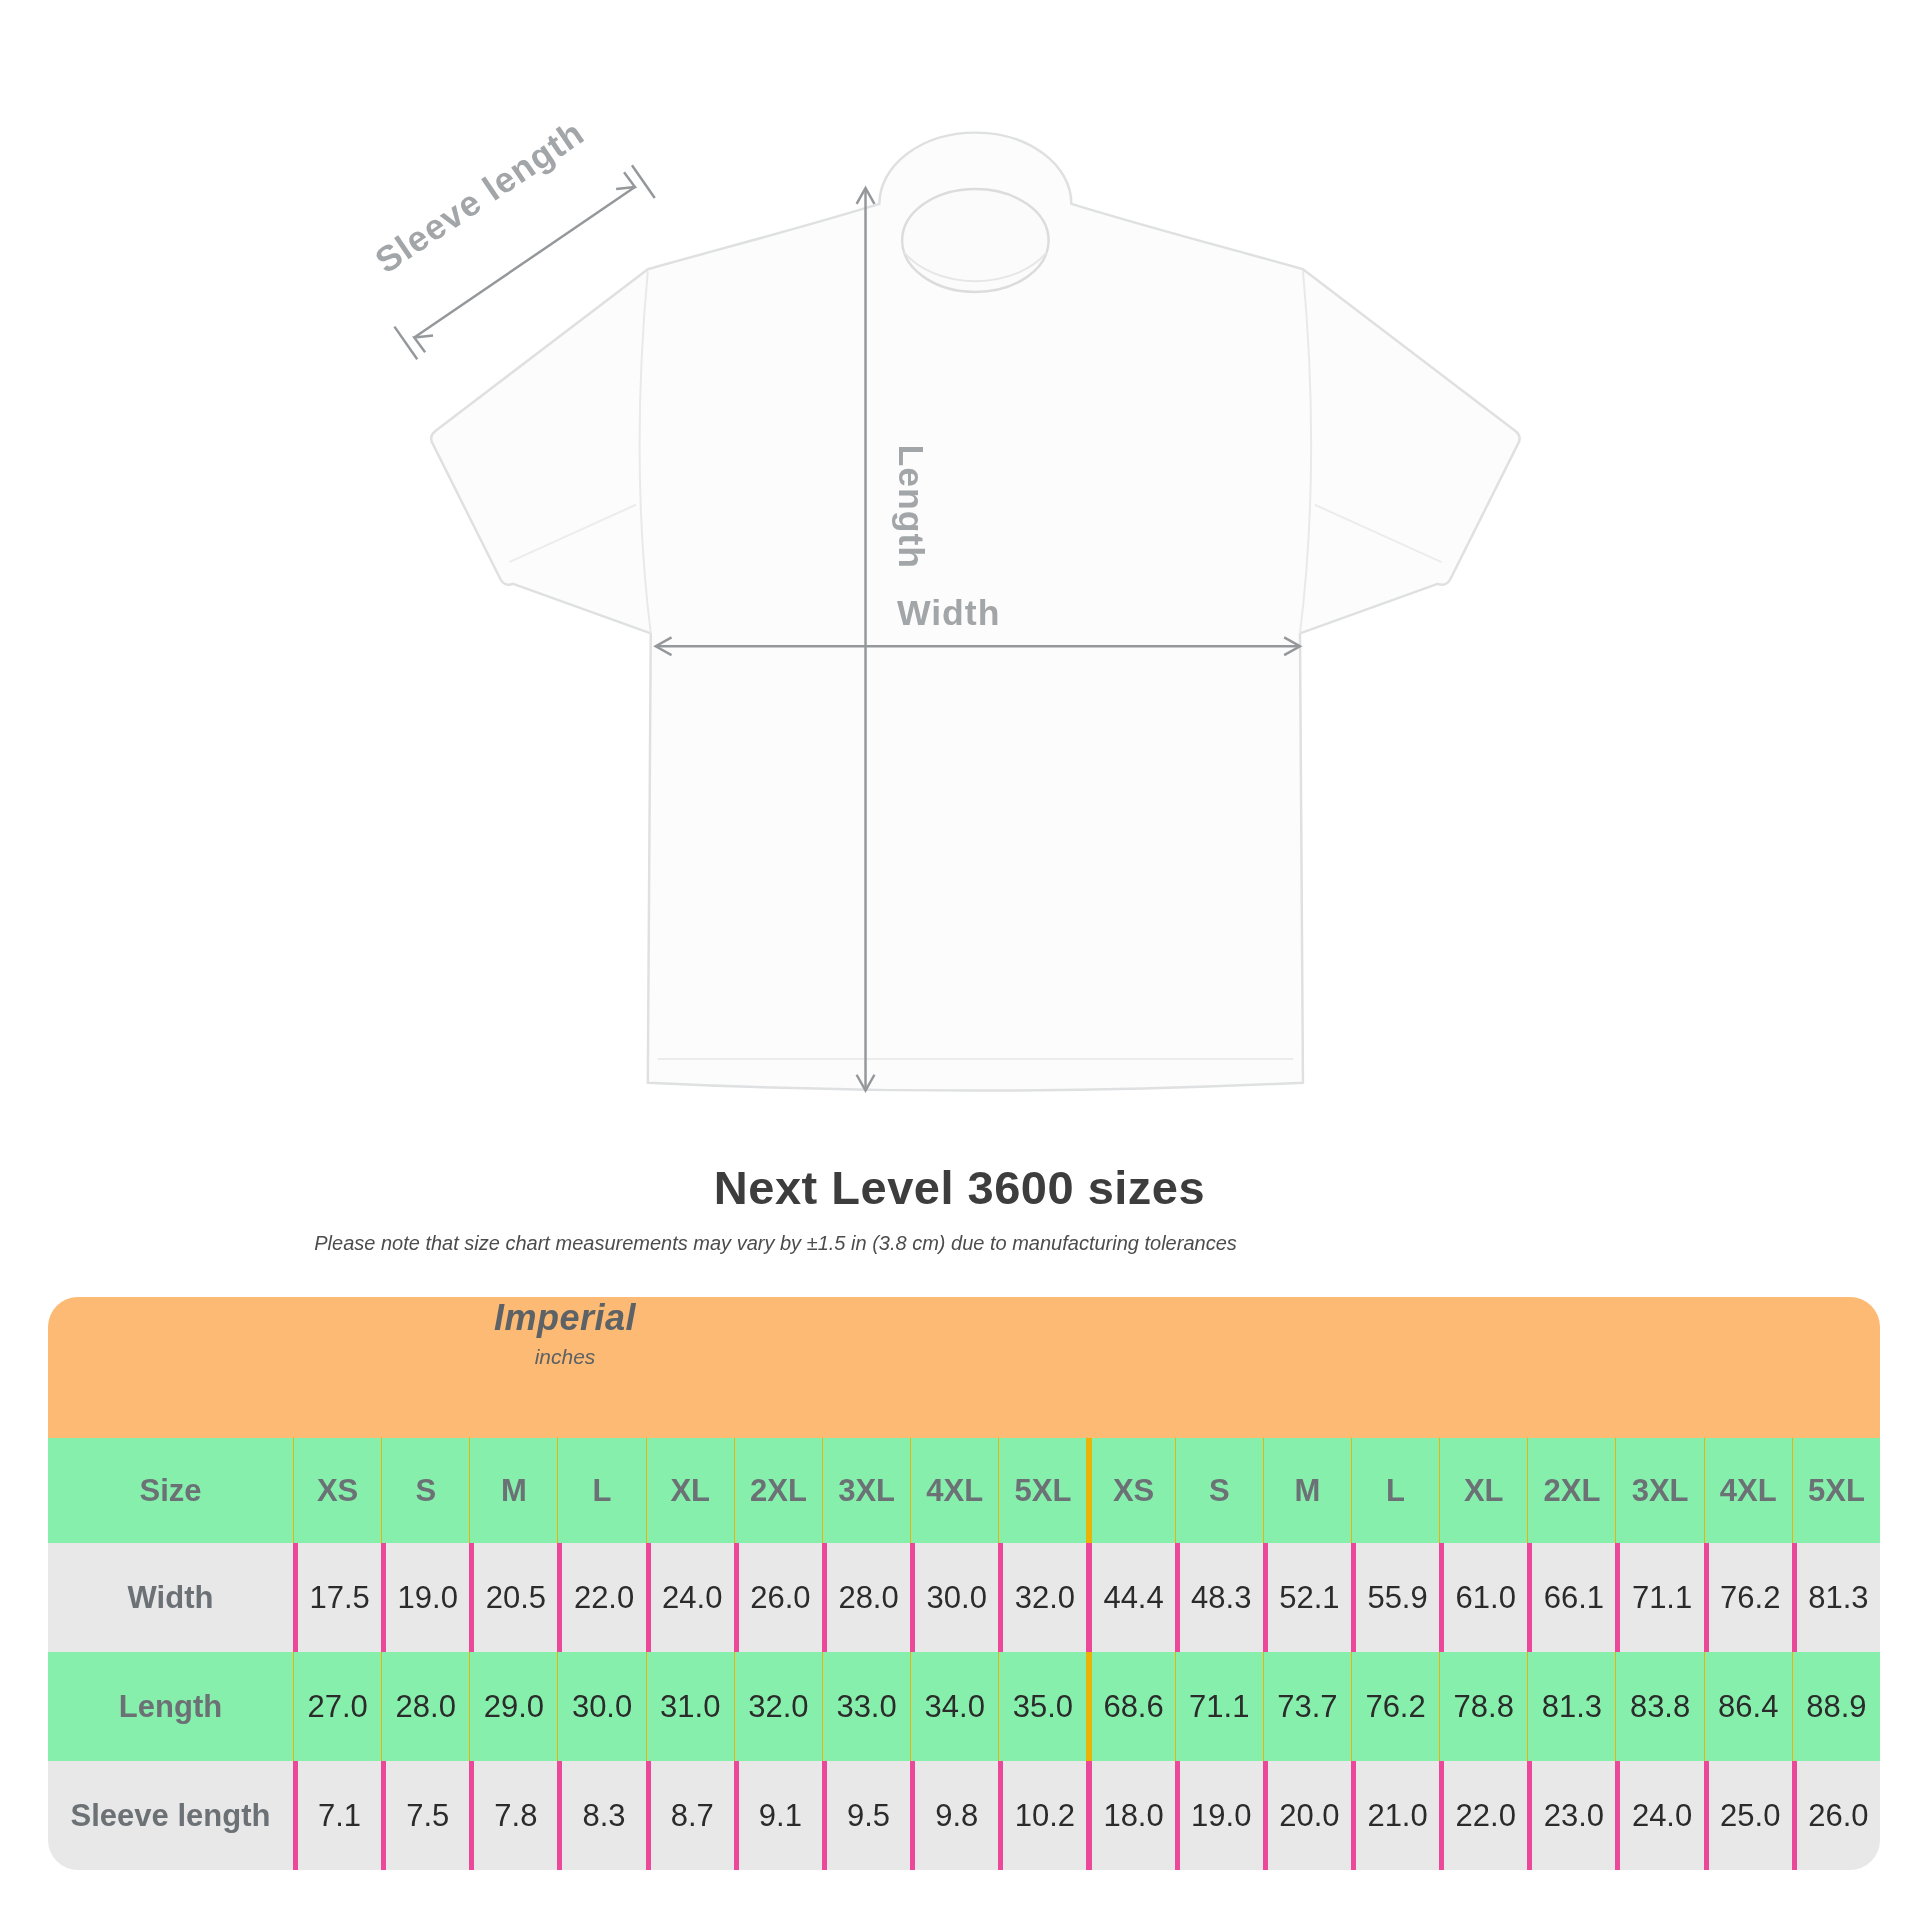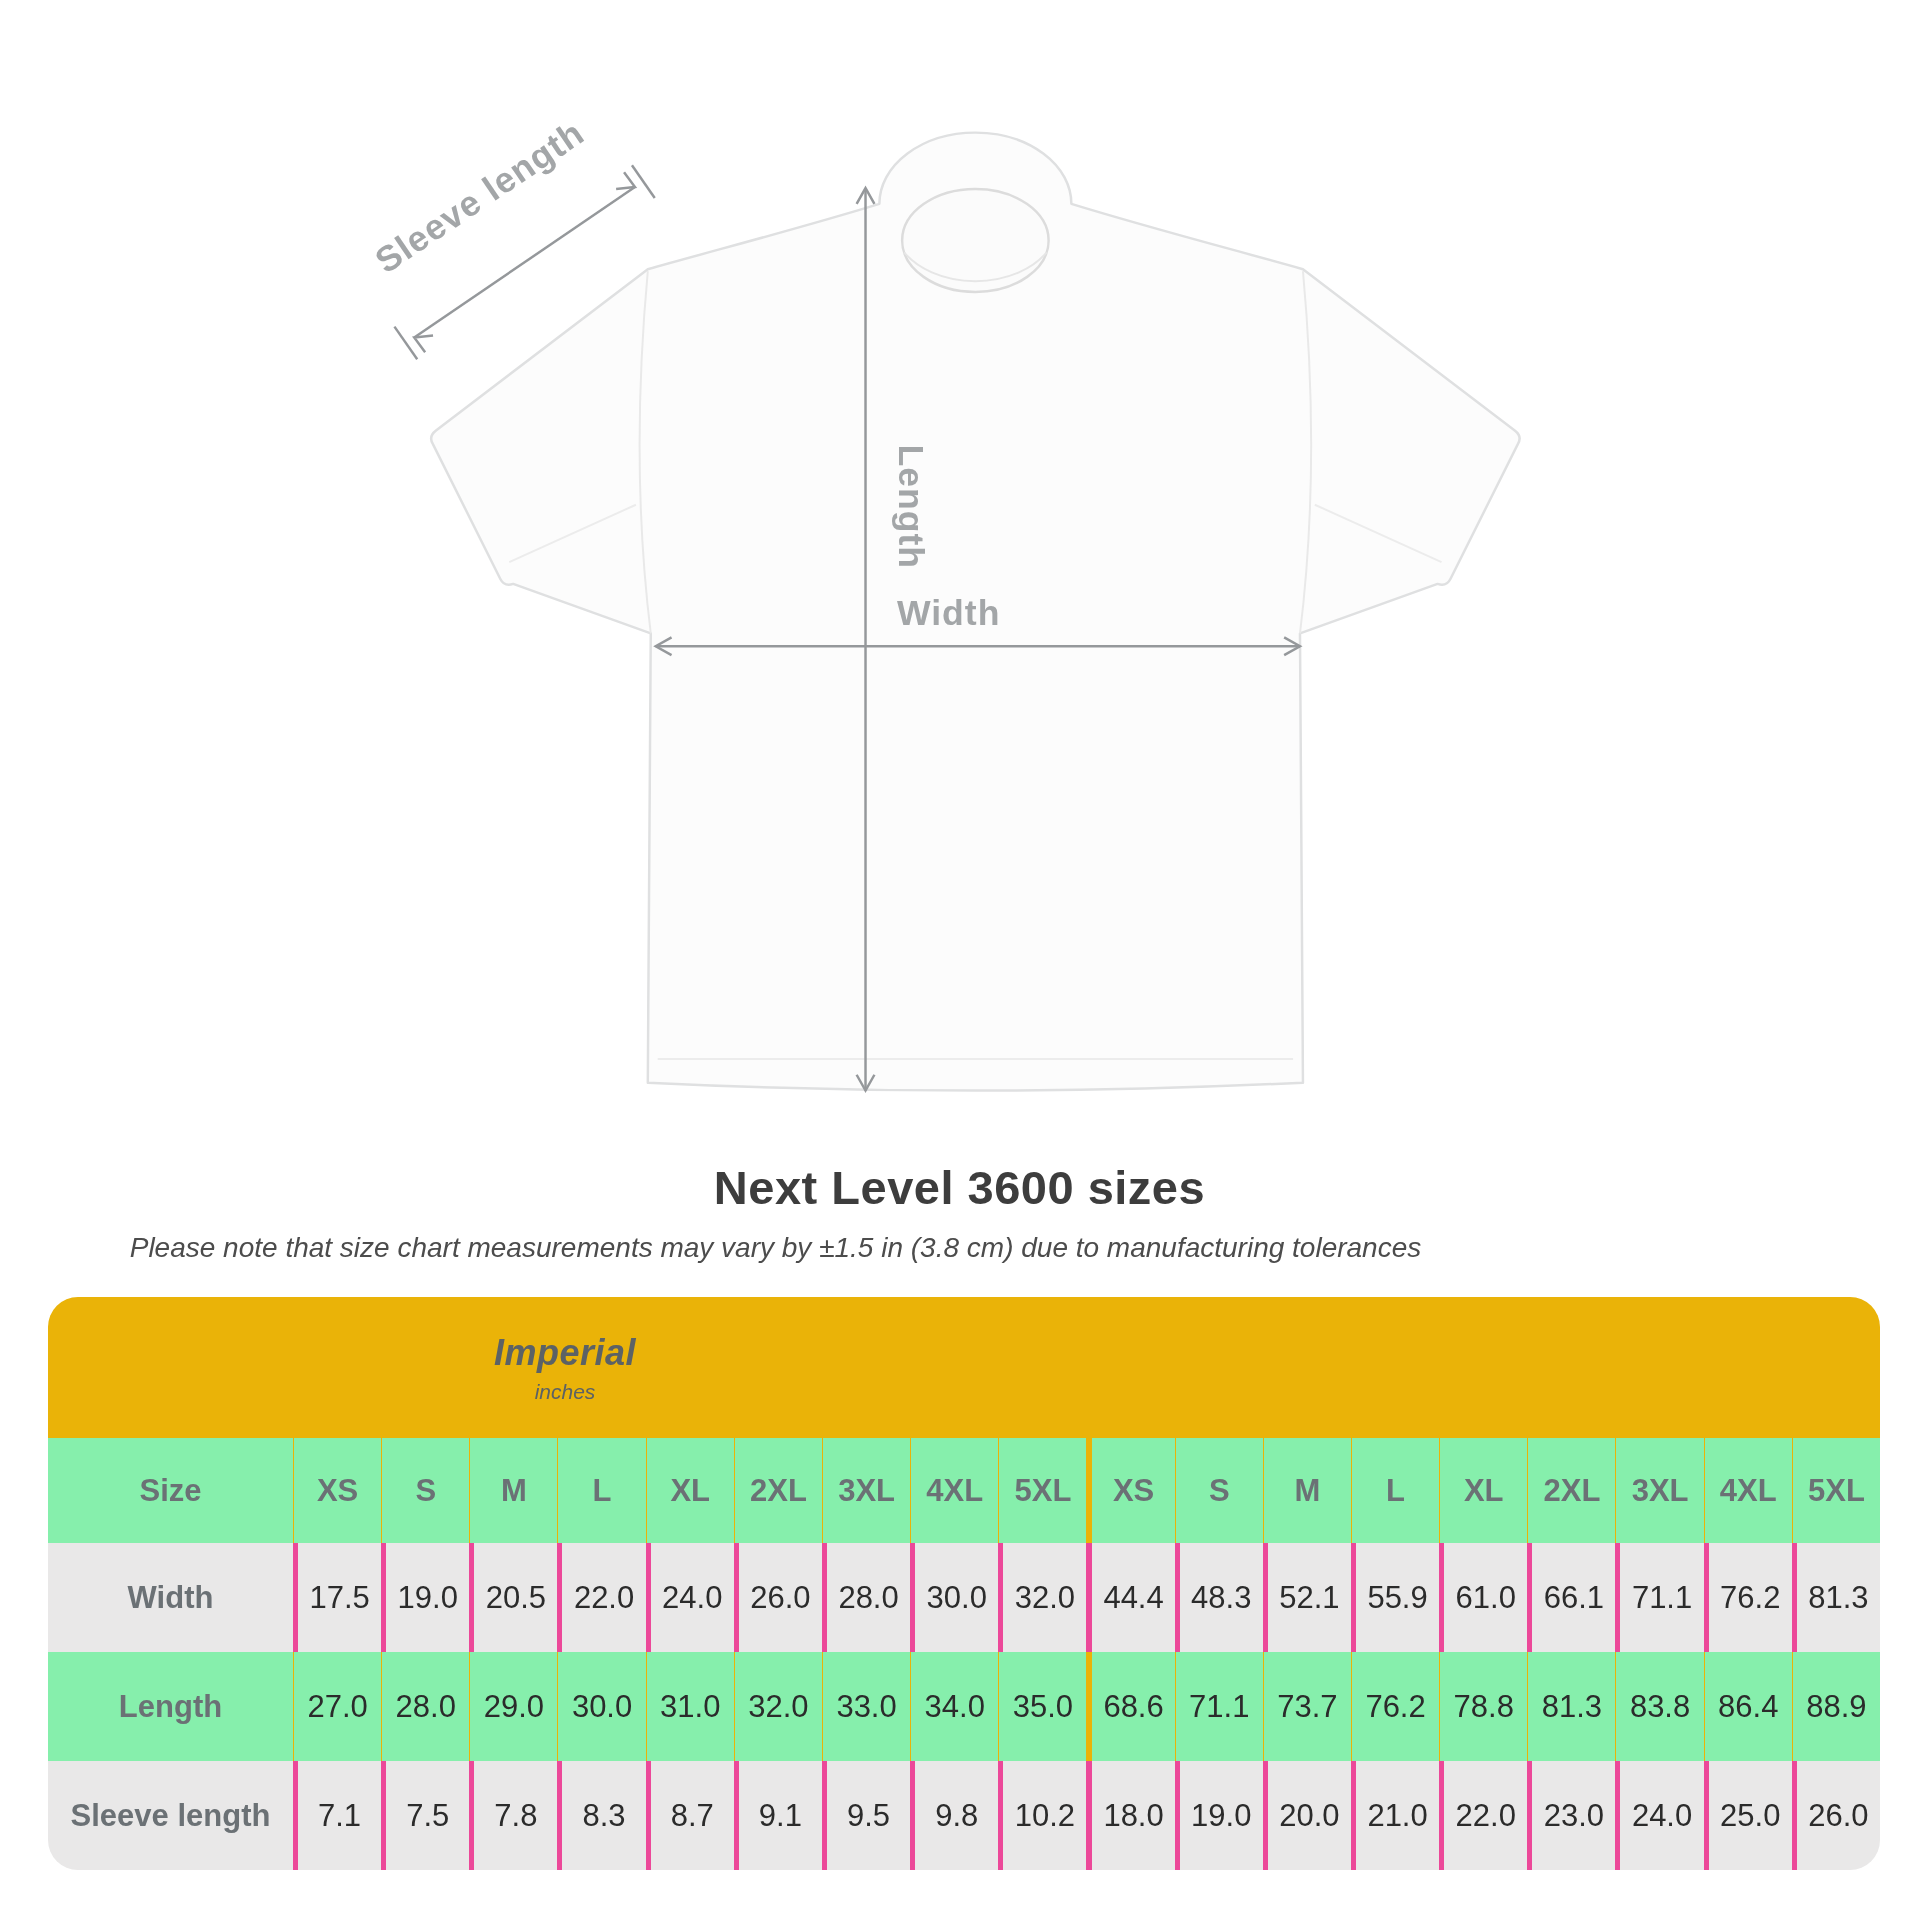--- a/index.html
+++ b/index.html
@@ -6,28 +6,28 @@
   body{width:1927px;height:1927px;position:relative;font-family:"Liberation Sans",sans-serif;overflow:hidden;}
 
   .shirt-wrap{position:absolute;left:0;top:0;width:1927px;height:1148px;}
 
   .page-title{
     position:absolute;left:0;top:1160px;width:1919px;
     text-align:center;font-size:47px;font-weight:bold;color:#3d3d3d;letter-spacing:0.5px;
   }
   .page-note{
     position:absolute;left:0;top:1232px;width:1551px;
-    text-align:center;font-size:28px;font-style:italic;color:#4c4c4c;
+    text-align:center;font-size:20px;font-style:italic;color:#4c4c4c;
   }
 
   .size-table{
     position:absolute;left:48px;top:1297px;width:1832px;
     border-radius:30px;overflow:hidden;
   }
-  .unit-band{display:flex;height:141px;background:#eab308;}
+  .unit-band{display:flex;height:141px;background:#fdba74;flex-direction:column;}
   .unit-sec{display:flex;flex-direction:column;align-items:center;justify-content:center;gap:6px;}
   .unit-sec.imperial{width:1034px;}
   .unit-sec.metric{flex:1;}
   .unit-label{font-size:36px;font-weight:bold;font-style:italic;color:#5c6265;letter-spacing:0.5px;}
   .unit-sub{font-size:21px;font-style:italic;color:#5c6265;}
 
   .grid{
     display:grid;
     grid-template-columns:245px repeat(18,1fr);
     grid-template-rows:105px 109px 109px 109px;

